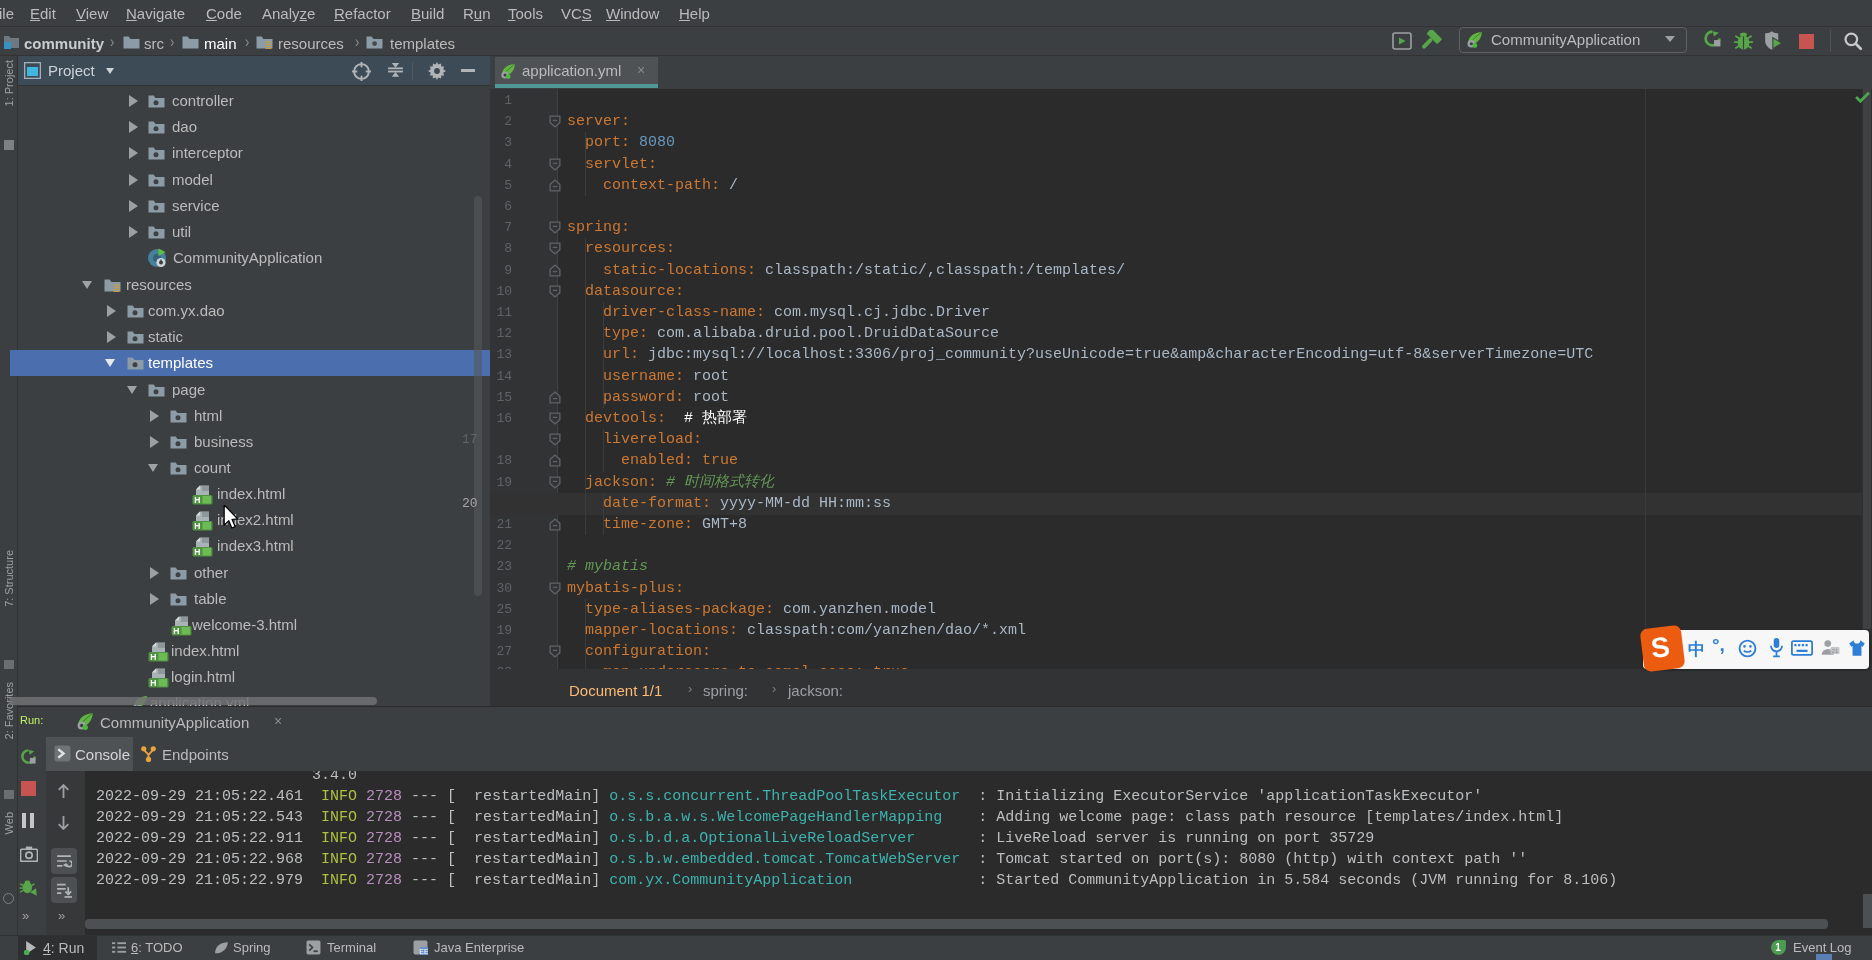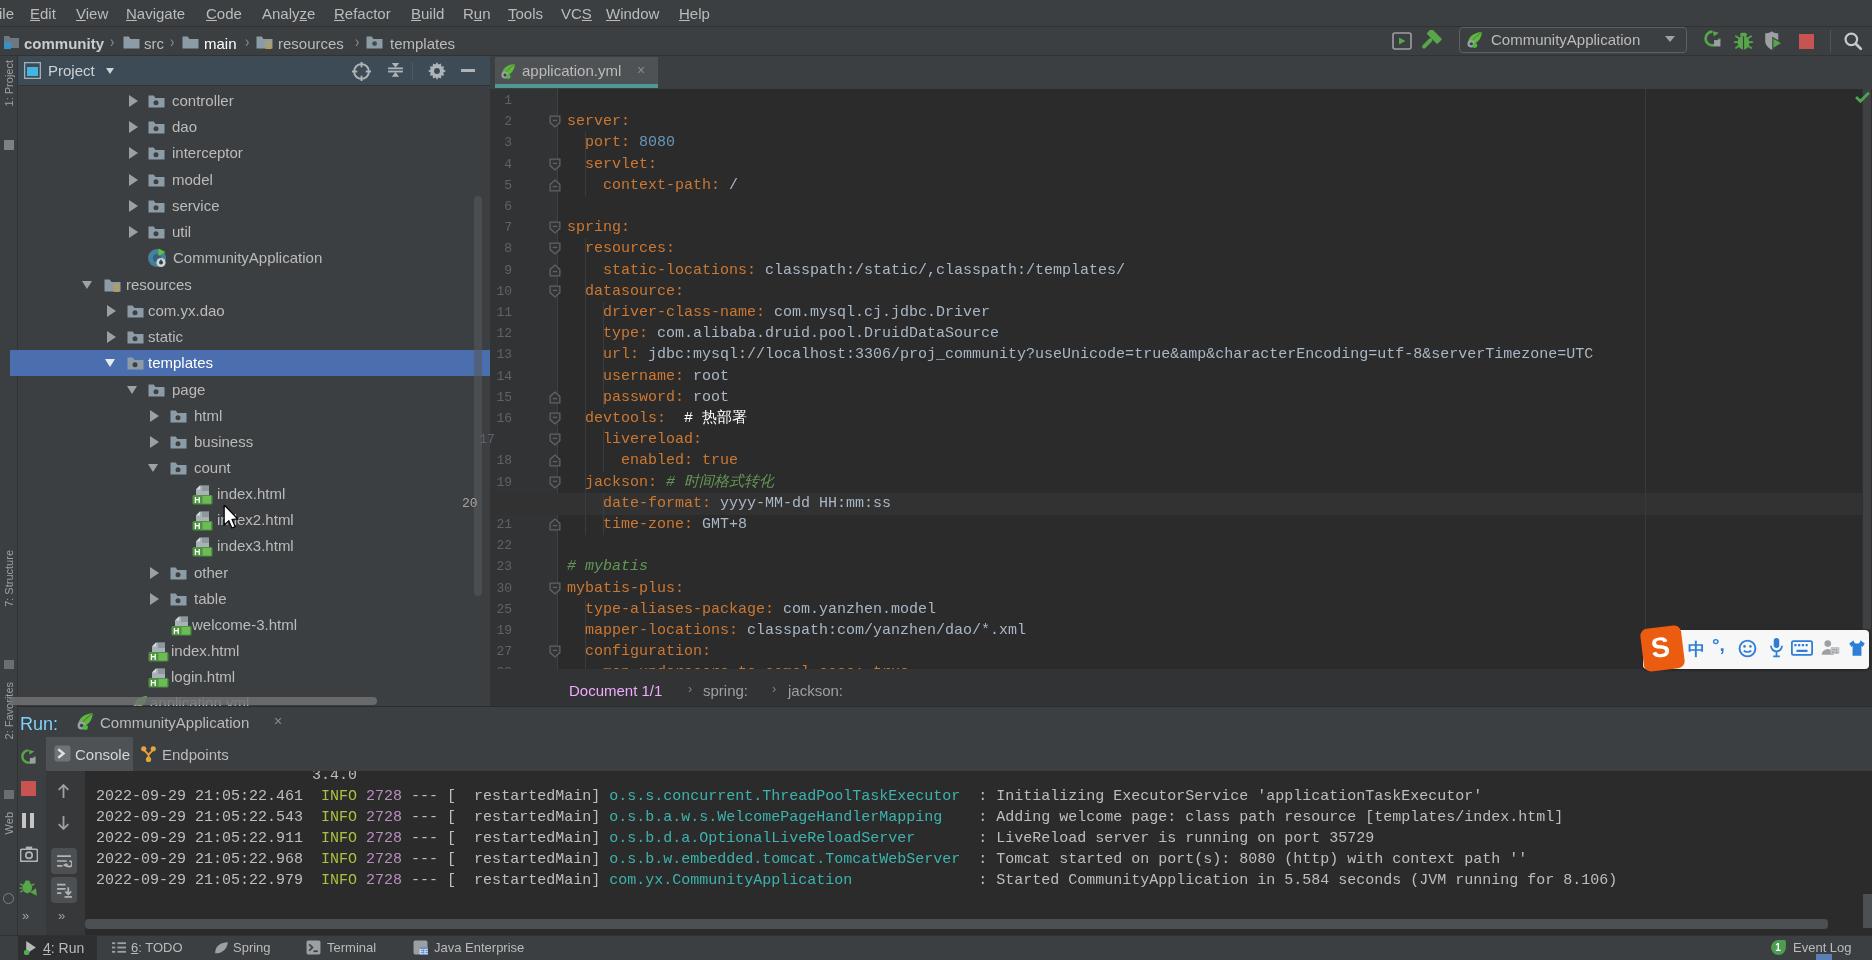--- a/index.html
+++ b/index.html
@@ -354,21 +354,21 @@
 <div class="abs mono" style="left:462px;top:220.2px;width:50px;text-align:right;font-size:13px;color:#606366">7</div>
 <div class="abs mono" style="left:462px;top:241.4px;width:50px;text-align:right;font-size:13px;color:#606366">8</div>
 <div class="abs mono" style="left:462px;top:262.6px;width:50px;text-align:right;font-size:13px;color:#606366">9</div>
 <div class="abs mono" style="left:462px;top:283.79999999999995px;width:50px;text-align:right;font-size:13px;color:#606366">10</div>
 <div class="abs mono" style="left:462px;top:305.0px;width:50px;text-align:right;font-size:13px;color:#606366">11</div>
 <div class="abs mono" style="left:462px;top:326.2px;width:50px;text-align:right;font-size:13px;color:#606366">12</div>
 <div class="abs mono" style="left:462px;top:347.4px;width:50px;text-align:right;font-size:13px;color:#606366">13</div>
 <div class="abs mono" style="left:462px;top:368.59999999999997px;width:50px;text-align:right;font-size:13px;color:#606366">14</div>
 <div class="abs mono" style="left:462px;top:389.8px;width:50px;text-align:right;font-size:13px;color:#606366">15</div>
 <div class="abs mono" style="left:462px;top:411.0px;width:50px;text-align:right;font-size:13px;color:#606366">16</div>
-<div class="abs mono" style="left:462px;top:432.2px;width:50px;text-align:center;font-size:13px;color:#606366">17</div>
+<div class="abs mono" style="left:462px;top:432.2px;width:50px;text-align:left;font-size:13px;color:#606366">17</div>
 <div class="abs mono" style="left:462px;top:453.4px;width:50px;text-align:right;font-size:13px;color:#606366">18</div>
 <div class="abs mono" style="left:462px;top:474.59999999999997px;width:50px;text-align:right;font-size:13px;color:#606366">19</div>
 <div class="abs mono" style="left:462px;top:495.8px;width:50px;font-size:13px;color:#a5a4a3">20</div>
 <div class="abs mono" style="left:462px;top:517.0px;width:50px;text-align:right;font-size:13px;color:#606366">21</div>
 <div class="abs mono" style="left:462px;top:538.2px;width:50px;text-align:right;font-size:13px;color:#606366">22</div>
 <div class="abs mono" style="left:462px;top:559.4px;width:50px;text-align:right;font-size:13px;color:#606366">23</div>
 <div class="abs mono" style="left:462px;top:580.5999999999999px;width:50px;text-align:right;font-size:13px;color:#606366">30</div>
 <div class="abs mono" style="left:462px;top:601.8px;width:50px;text-align:right;font-size:13px;color:#606366">25</div>
 <div class="abs mono" style="left:462px;top:623.0px;width:50px;text-align:right;font-size:13px;color:#606366">19</div>
 <div class="abs mono" style="left:462px;top:644.1999999999999px;width:50px;text-align:right;font-size:13px;color:#606366">27</div>
@@ -460,27 +460,27 @@
   <span style="color:#CC7832">type-aliases-package:</span> <span style="color:#A9B7C6">com.yanzhen.model</span>
   <span style="color:#CC7832">mapper-locations:</span> <span style="color:#A9B7C6">classpath:com/yanzhen/dao/*.xml</span>
   <span style="color:#CC7832">configuration:</span>
     <span style="color:#CC7832">map-underscore-to-camel-case:</span> <span style="color:#CC7832">true</span></pre>
 <div class="abs" style="left:490px;top:669px;width:1382px;height:37px;background:#313335"></div>
 <div class="abs" style="left:1862px;top:89px;width:10px;height:580px;background:#2f3131"></div>
 <div class="abs" style="left:1863px;top:89px;width:8px;height:540px;background:#3e4041"></div>
 <svg class="abs" style="left:1855px;top:91px" width="15" height="12" viewBox="0 0 14 11">
 <path d="M1 5.5 L5 9.5 L13 1.5" fill="none" stroke="#4da54f" stroke-width="2.6"></path>
   </svg>
-<div class="abs" style="left:569px;top:682px;font-size:15px;color:#f0abfc">Document 1/1</div>
+<div class="abs" style="left:569px;top:682px;font-size:15px;color:#fdba74">Document 1/1</div>
 <div class="abs" style="left:688px;top:681px;font-size:13px;color:#7e8183">›</div>
 <div class="abs" style="left:703px;top:682px;font-size:15px;color:#9da0a3">spring:</div>
 <div class="abs" style="left:772px;top:681px;font-size:13px;color:#7e8183">›</div>
 <div class="abs" style="left:788px;top:682px;font-size:15px;color:#9da0a3">jackson:</div>
 <div class="abs" style="left:18px;top:706px;width:1854px;height:229px;background:#3c3f41;border-top:1px solid #2b2b2b"></div>
-<div class="abs" style="left:20px;top:714px;font-size:18px;color:#7dd3fc">Run:</div>
+<div class="abs" style="left:20px;top:714px;font-size:11px;color:#bef264">Run:</div>
 <svg class="abs" style="left:76px;top:712px" width="18" height="18" viewBox="0 0 16 16">
 <path d="M15 1 C8 1.5 1.6 4.5 1.8 13.2 C9 13.5 14.2 9 15 1 z" fill="#62B543"></path>
 <path d="M15 1 C11 4 7 7 3 12.5" stroke="#3e8127" stroke-width="0.9" fill="none"></path>
     <circle cx="5" cy="12" r="3.6" fill="#9aa0a3"></circle>
     <circle cx="5" cy="12" r="1.5" fill="#3c3f41"></circle>
     <circle cx="8.3" cy="13.6" r="2.3" fill="#4cbb3c"></circle>
   </svg>
 <div class="abs" style="left:100px;top:714px;font-size:15px;color:#bbbbbb">CommunityApplication</div>
 <div class="abs" style="left:274px;top:713px;font-size:14px;color:#8a8d8f">×</div>
 <div class="abs" style="left:46px;top:737px;width:1826px;height:34px;background:#3c3f41"></div>

